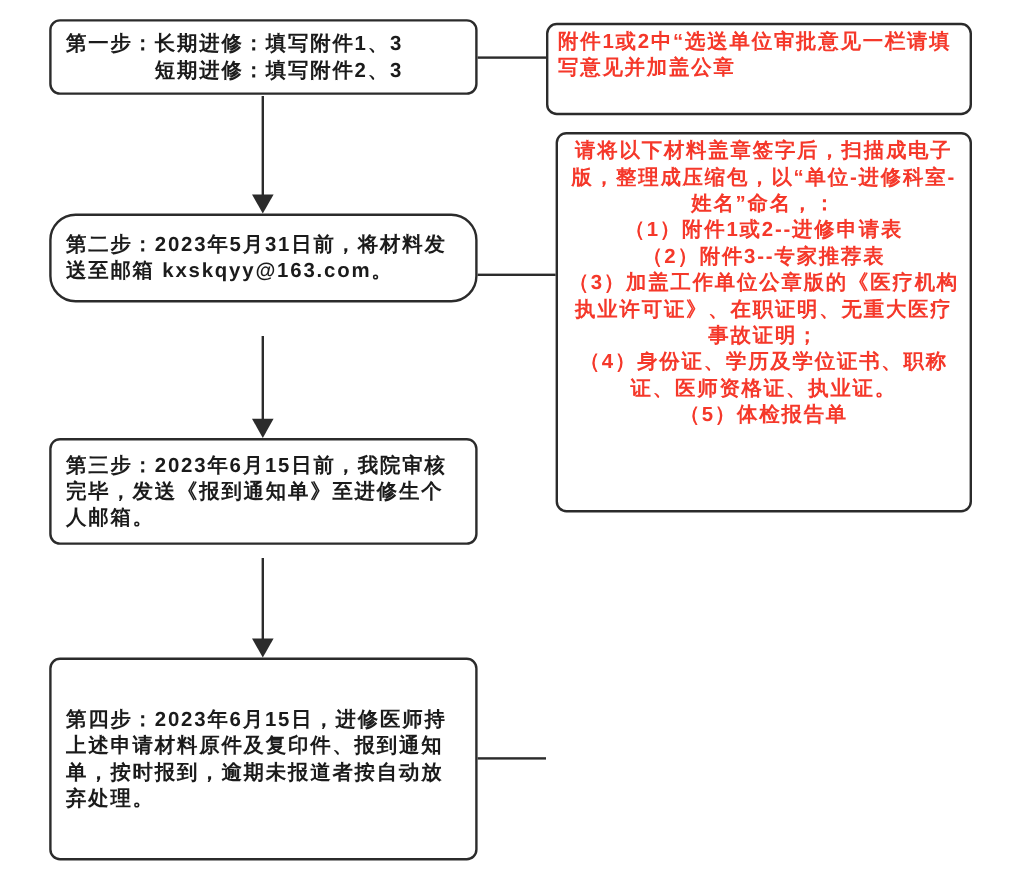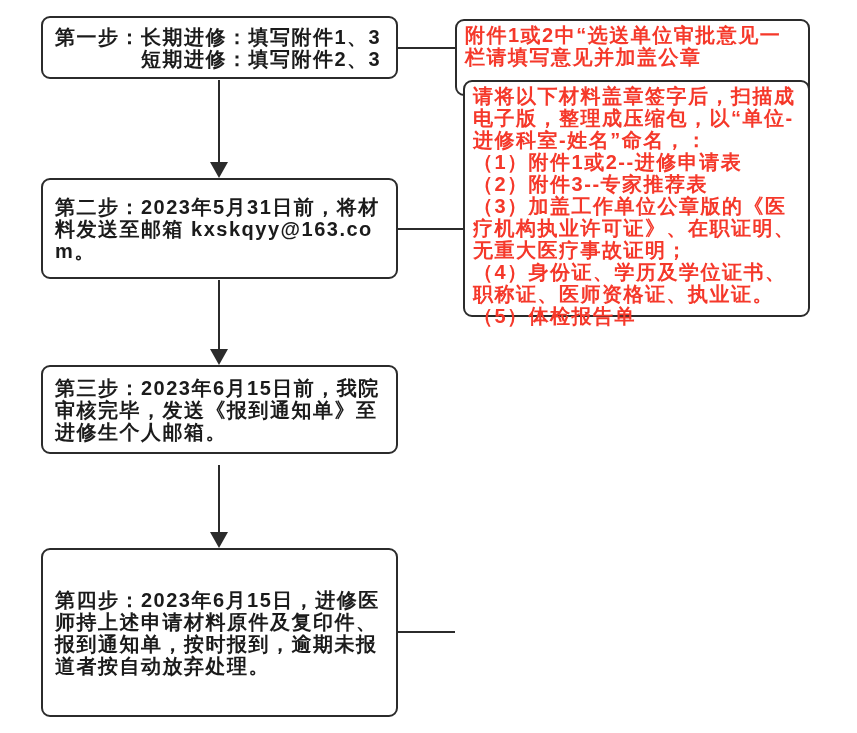--- a/index.html
+++ b/index.html
@@ -27,21 +27,21 @@
   .step-box{
     align-items:center;
     padding:4px 12px;
   }
   .note-box{
     align-items:flex-start;
     padding:3px 8px;
   }
   .box .txt{
     font-weight:bold;
-    font-size:20px;
+    font-size:17px;
     line-height:22px;
     letter-spacing:1.5px;
     white-space:pre-line;
     word-break:break-all;
   }
   .step-box .txt{color:var(--step_text);}
   .note-box .txt{color:var(--note_text);}
   .hline{
     position:absolute;
     height:2px;
@@ -69,37 +69,37 @@
 </head>
 <body>
 
 <div class="canvas">
 
   <div class="box step-box" style="left:41px;top:16px;width:357px;height:63px;">
     <span class="txt">第一步：长期进修：填写附件1、3
 　　　　短期进修：填写附件2、3</span>
   </div>
 
-  <div class="box step-box" style="left:41px;top:178px;width:357px;height:101px;">
+  <div class="box step-box" style="left:41px;top:178px;width:357px;height:74px;border-radius:22px;">
     <span class="txt">第二步：2023年5月31日前，将材料发送至邮箱 kxskqyy@163.com。</span>
   </div>
 
   <div class="box step-box" style="left:41px;top:365px;width:357px;height:89px;">
     <span class="txt">第三步：2023年6月15日前，我院审核完毕，发送《报到通知单》至进修生个人邮箱。</span>
   </div>
 
   <div class="box step-box" style="left:41px;top:548px;width:357px;height:169px;">
     <span class="txt">第四步：2023年6月15日，进修医师持上述申请材料原件及复印件、报到通知单，按时报到，逾期未报道者按自动放弃处理。</span>
   </div>
 
   <div class="box note-box" style="left:455px;top:19px;width:355px;height:77px;">
     <span class="txt">附件1或2中“选送单位审批意见一栏请填写意见并加盖公章</span>
   </div>
 
-  <div class="box note-box" style="left:463px;top:80px;width:347px;height:237px;">
+  <div class="box note-box" style="left:463px;top:110px;width:347px;height:317px;text-align:center;">
     <span class="txt">请将以下材料盖章签字后，扫描成电子版，整理成压缩包，以“单位-进修科室-姓名”命名，：
 （1）附件1或2--进修申请表
 （2）附件3--专家推荐表
 （3）加盖工作单位公章版的《医疗机构执业许可证》、在职证明、无重大医疗事故证明；
 （4）身份证、学历及学位证书、职称证、医师资格证、执业证。
 （5）体检报告单</span>
   </div>
 
 
   <div class="v-arrow" style="left:210px;top:80px;height:98px;">

